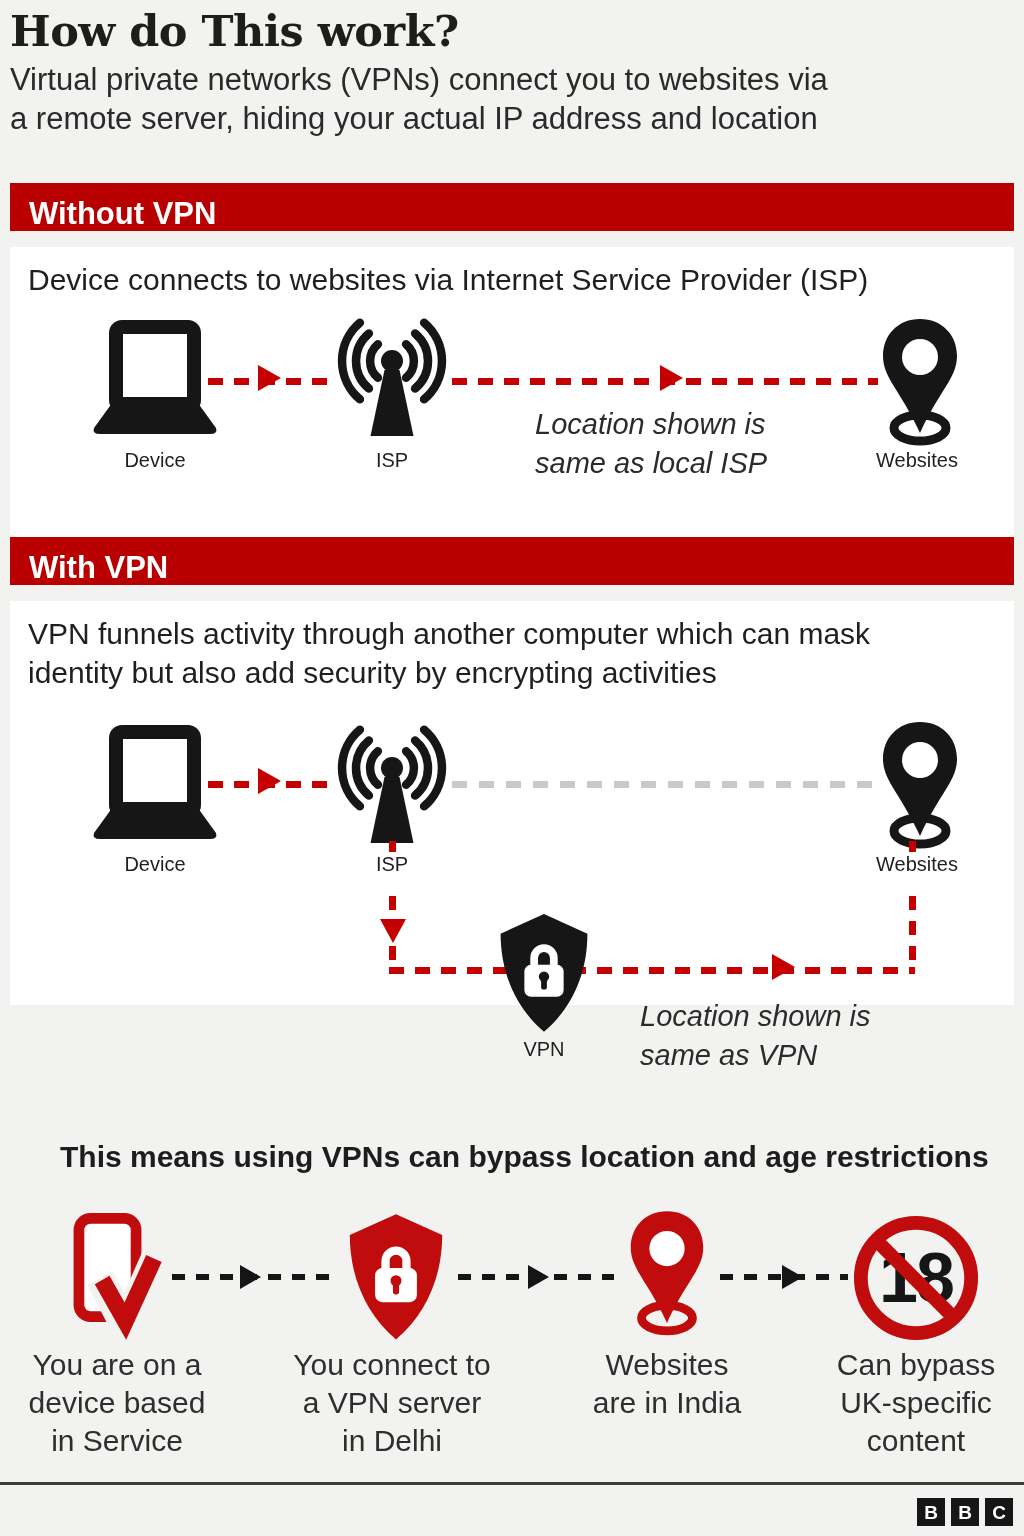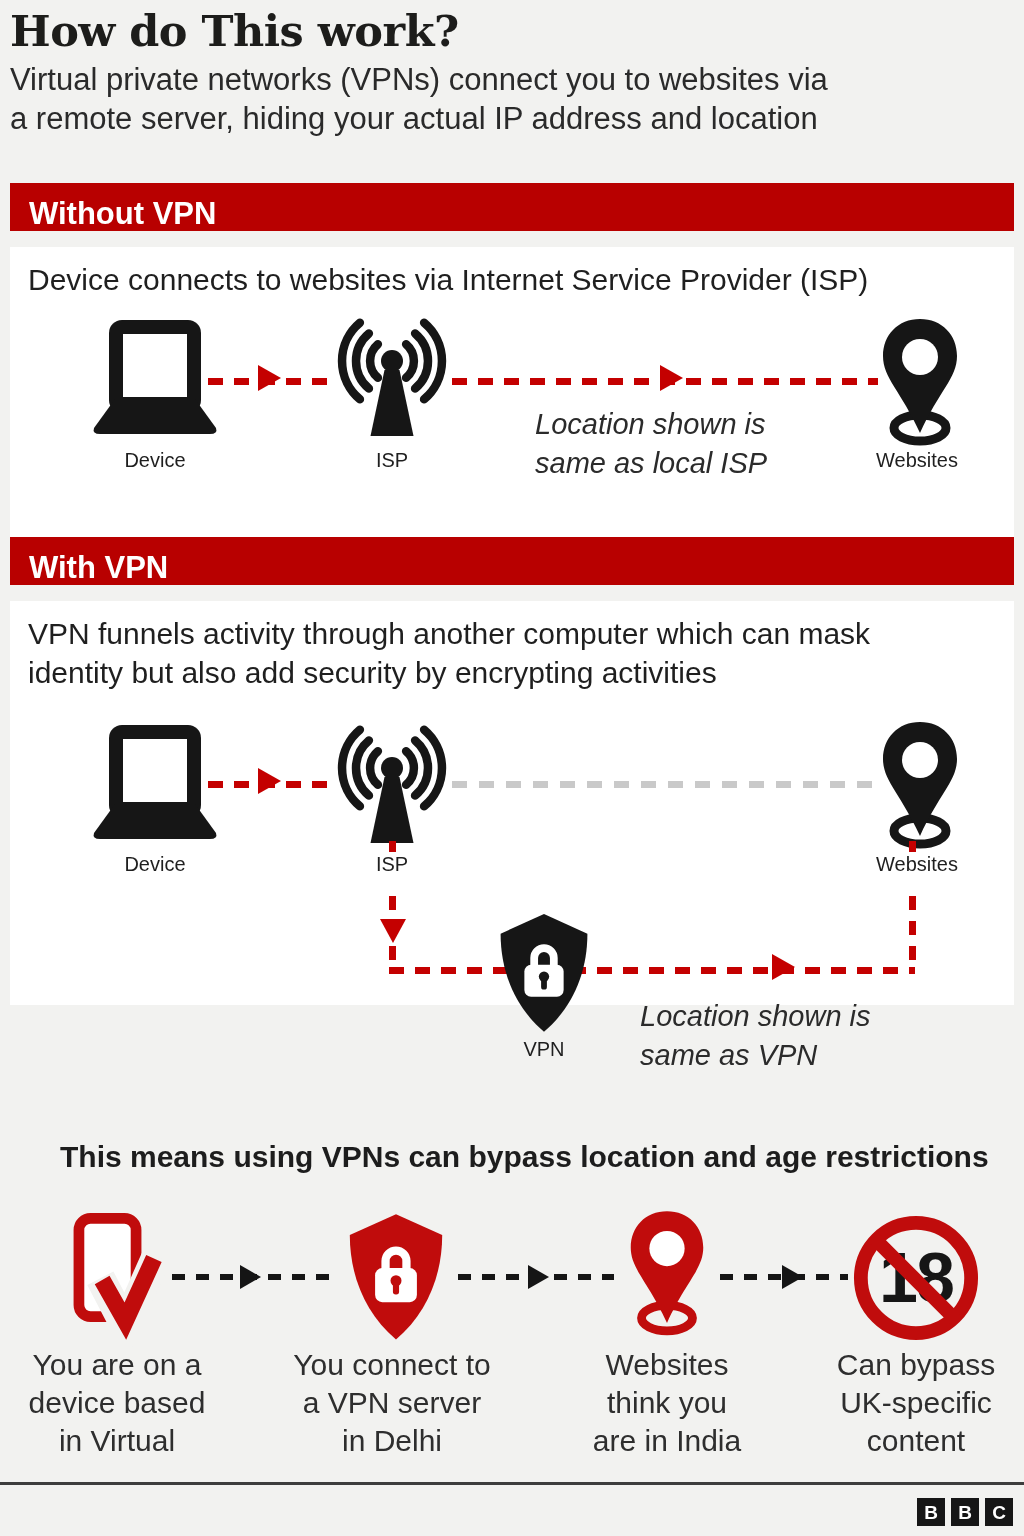--- a/index.html
+++ b/index.html
@@ -195,30 +195,29 @@
     <span class="ban-num">18</span>
     <svg width="128" height="128" viewBox="0 0 130 130">
       <circle cx="65" cy="65" r="56" fill="none" stroke="#c00c0c" stroke-width="14"></circle>
       <line x1="24" y1="26" x2="105" y2="107" stroke="#c00c0c" stroke-width="14"></line>
     </svg>
   </div>
 
   <div class="cap" style="left:2px">
     <span>You are on a</span>
     <span>device based</span>
-    <span>in Virtual</span>
+    <span>in Service</span>
   </div>
   <div class="cap" style="left:277px">
     <span>You connect to</span>
     <span>a VPN server</span>
     <span>in Delhi</span>
   </div>
   <div class="cap" style="left:552px">
     <span>Websites</span>
-    <span>think you</span>
     <span>are in India</span>
   </div>
   <div class="cap" style="left:801px">
     <span>Can bypass</span>
     <span>UK-specific</span>
     <span>content</span>
   </div>
 
   <div class="abs divider"></div>
   <div class="abs bbc" style="left:917px">B</div>

